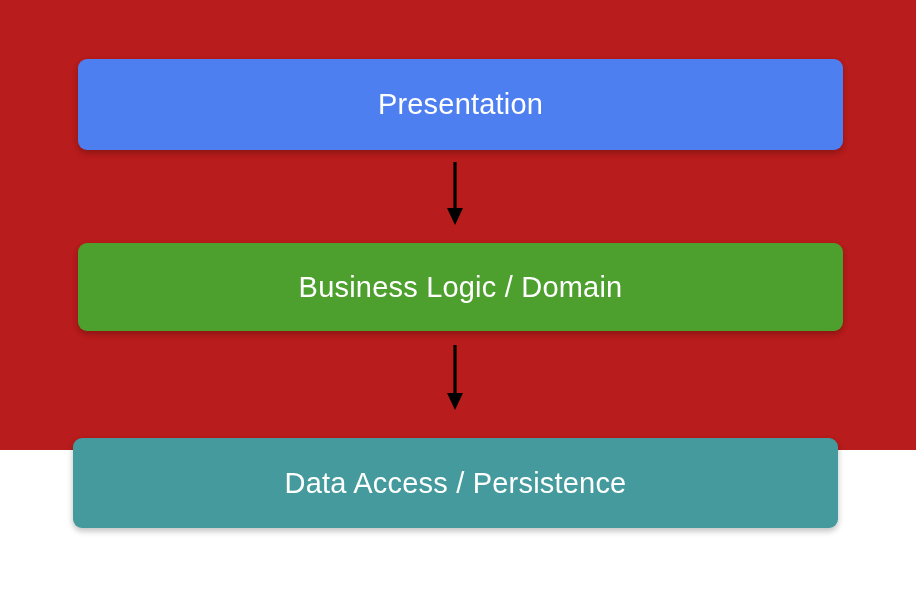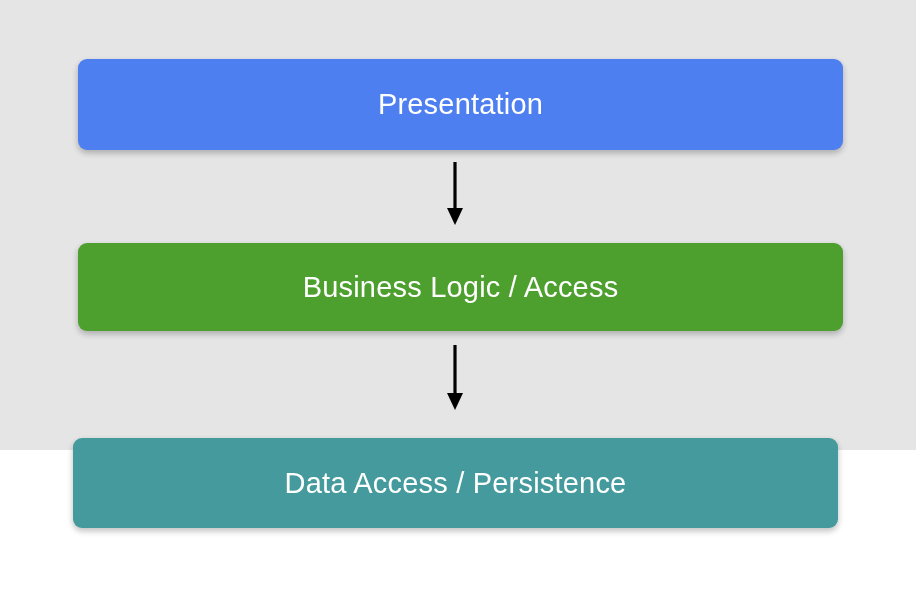--- a/index.html
+++ b/index.html
@@ -12,21 +12,21 @@
     height: 606px;
     background: #ffffff;
     font-family: "Liberation Sans", "DejaVu Sans", sans-serif;
     overflow: hidden;
   }
 
   #diagram-canvas {
     position: relative;
     width: 916px;
     height: 450px;
-    background: #e5e5e5;
+    background: #b91c1c;
   }
 
   .layer-box {
     position: absolute;
     display: flex;
     align-items: center;
     justify-content: center;
     border-radius: 9px;
     box-shadow: 0 3px 6px rgba(0, 0, 0, 0.16), 0 3px 6px rgba(0, 0, 0, 0.10);
     box-sizing: border-box;
@@ -95,21 +95,21 @@
   <div class="layer-box" id="box-presentation">
     <span class="layer-label">Presentation</span>
   </div>
 
   <svg class="connector-arrow" id="arrow-presentation-to-business" viewBox="0 0 48 64">
     <line x1="24" y1="0" x2="24" y2="46" stroke="#000000" stroke-width="3.2"></line>
     <polygon points="24,63 16,46 32,46" fill="#000000"></polygon>
   </svg>
 
   <div class="layer-box" id="box-business-logic">
-    <span class="layer-label">Business Logic / Access</span>
+    <span class="layer-label">Business Logic / Domain</span>
   </div>
 
   <svg class="connector-arrow" id="arrow-business-to-data" viewBox="0 0 48 66">
     <line x1="24" y1="0" x2="24" y2="48" stroke="#000000" stroke-width="3.2"></line>
     <polygon points="24,65 16,48 32,48" fill="#000000"></polygon>
   </svg>
 
   <div class="layer-box" id="box-data-access">
     <span class="layer-label">Data Access / Persistence</span>
   </div>

